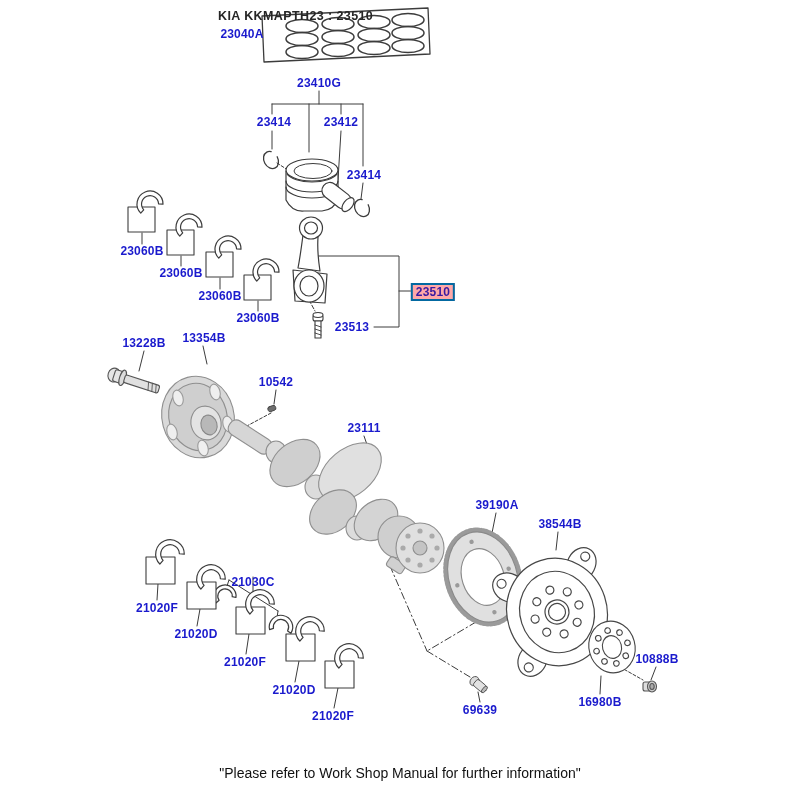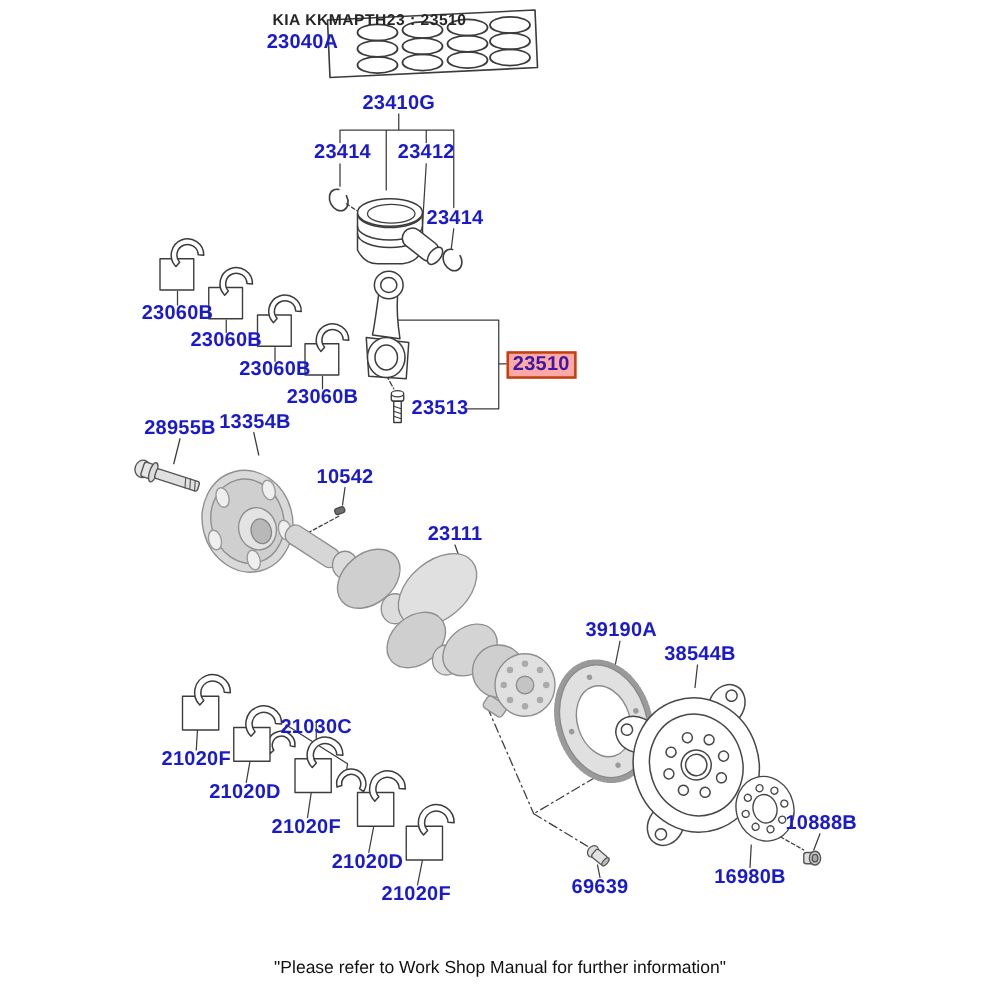--- a/index.html
+++ b/index.html
@@ -1,22 +1,22 @@
 <!DOCTYPE html>
 <html><head>
 <meta charset="utf-8">
 <style>
   html,body{margin:0;padding:0;background:#fff;}
   #stage{position:relative;width:800px;height:800px;background:#ffffff;overflow:hidden;
          font-family:"Liberation Sans", sans-serif;}
   #art{position:absolute;left:0;top:0;}
   .lbl{position:absolute;transform:translate(-50%,-50%);color:#1a1acd;
-       font-size:16px;font-weight:bold;white-space:nowrap;line-height:1;
+       font-size:12px;font-weight:bold;white-space:nowrap;line-height:1;
        letter-spacing:0.2px;cursor:pointer;}
-  .lbl.sel{background:#ffa8a8;border:2px solid #c2410c;padding:1px 3px;color:#3a1aa0;}
+  .lbl.sel{background:#ffa8a8;border:2px solid #0369a1;padding:1px 3px;color:#3a1aa0;}
   #watermark{position:absolute;left:218px;top:9px;color:#262626;font-size:12.5px;
        font-weight:bold;letter-spacing:0.4px;white-space:nowrap;}
   #footer{position:absolute;left:0;top:765px;width:100%;text-align:center;
        color:#111;font-size:14px;}
   svg *{vector-effect:non-scaling-stroke;}
 </style>
 </head>
 <body>
 
 <div id="stage">
@@ -257,21 +257,21 @@
 <div class="lbl" style="left:319px;top:83px">23410G</div>
 <div class="lbl" style="left:274px;top:122px">23414</div>
 <div class="lbl" style="left:341px;top:122px">23412</div>
 <div class="lbl" style="left:364px;top:175px">23414</div>
 <div class="lbl" style="left:142px;top:251px">23060B</div>
 <div class="lbl" style="left:181px;top:273px">23060B</div>
 <div class="lbl" style="left:220px;top:296px">23060B</div>
 <div class="lbl" style="left:258px;top:318px">23060B</div>
 <div class="lbl sel" style="left:433px;top:292px">23510</div>
 <div class="lbl" style="left:352px;top:327px">23513</div>
-<div class="lbl" style="left:144px;top:343px">28955B</div>
+<div class="lbl" style="left:144px;top:343px">13228B</div>
 <div class="lbl" style="left:204px;top:338px">13354B</div>
 <div class="lbl" style="left:276px;top:382px">10542</div>
 <div class="lbl" style="left:364px;top:428px">23111</div>
 <div class="lbl" style="left:253px;top:582px">21030C</div>
 <div class="lbl" style="left:157px;top:608px">21020F</div>
 <div class="lbl" style="left:196px;top:634px">21020D</div>
 <div class="lbl" style="left:245px;top:662px">21020F</div>
 <div class="lbl" style="left:294px;top:690px">21020D</div>
 <div class="lbl" style="left:333px;top:716px">21020F</div>
 <div class="lbl" style="left:497px;top:505px">39190A</div>

